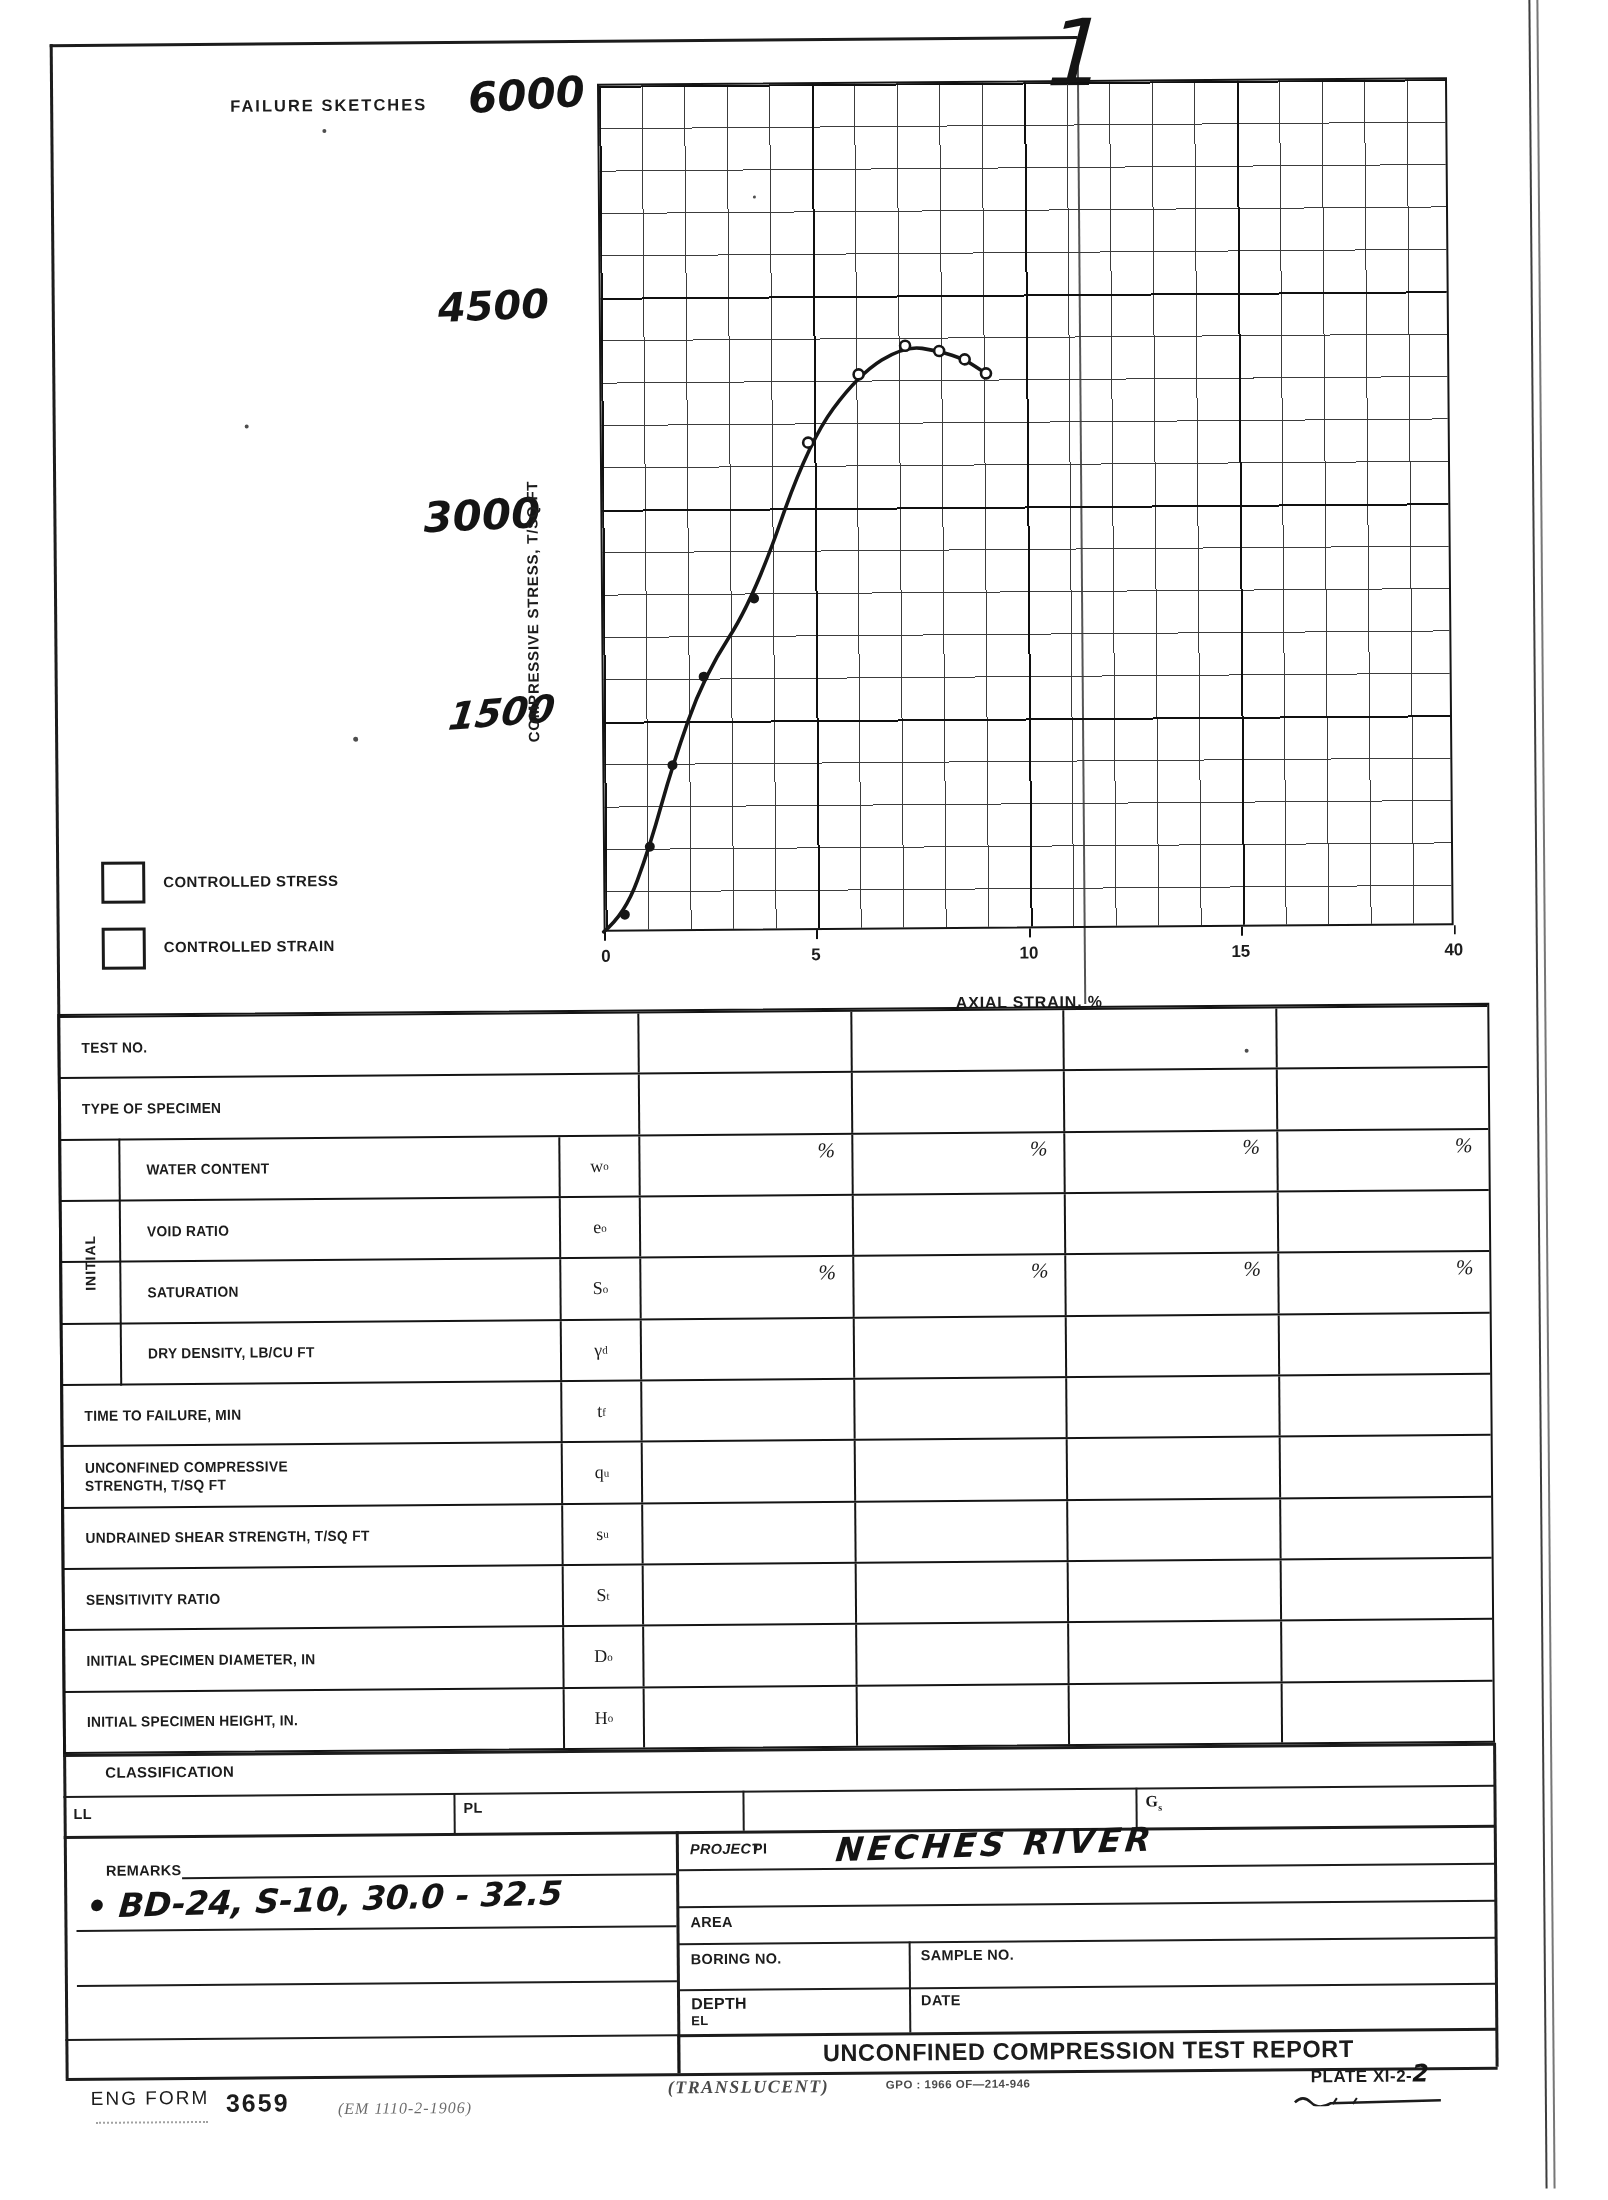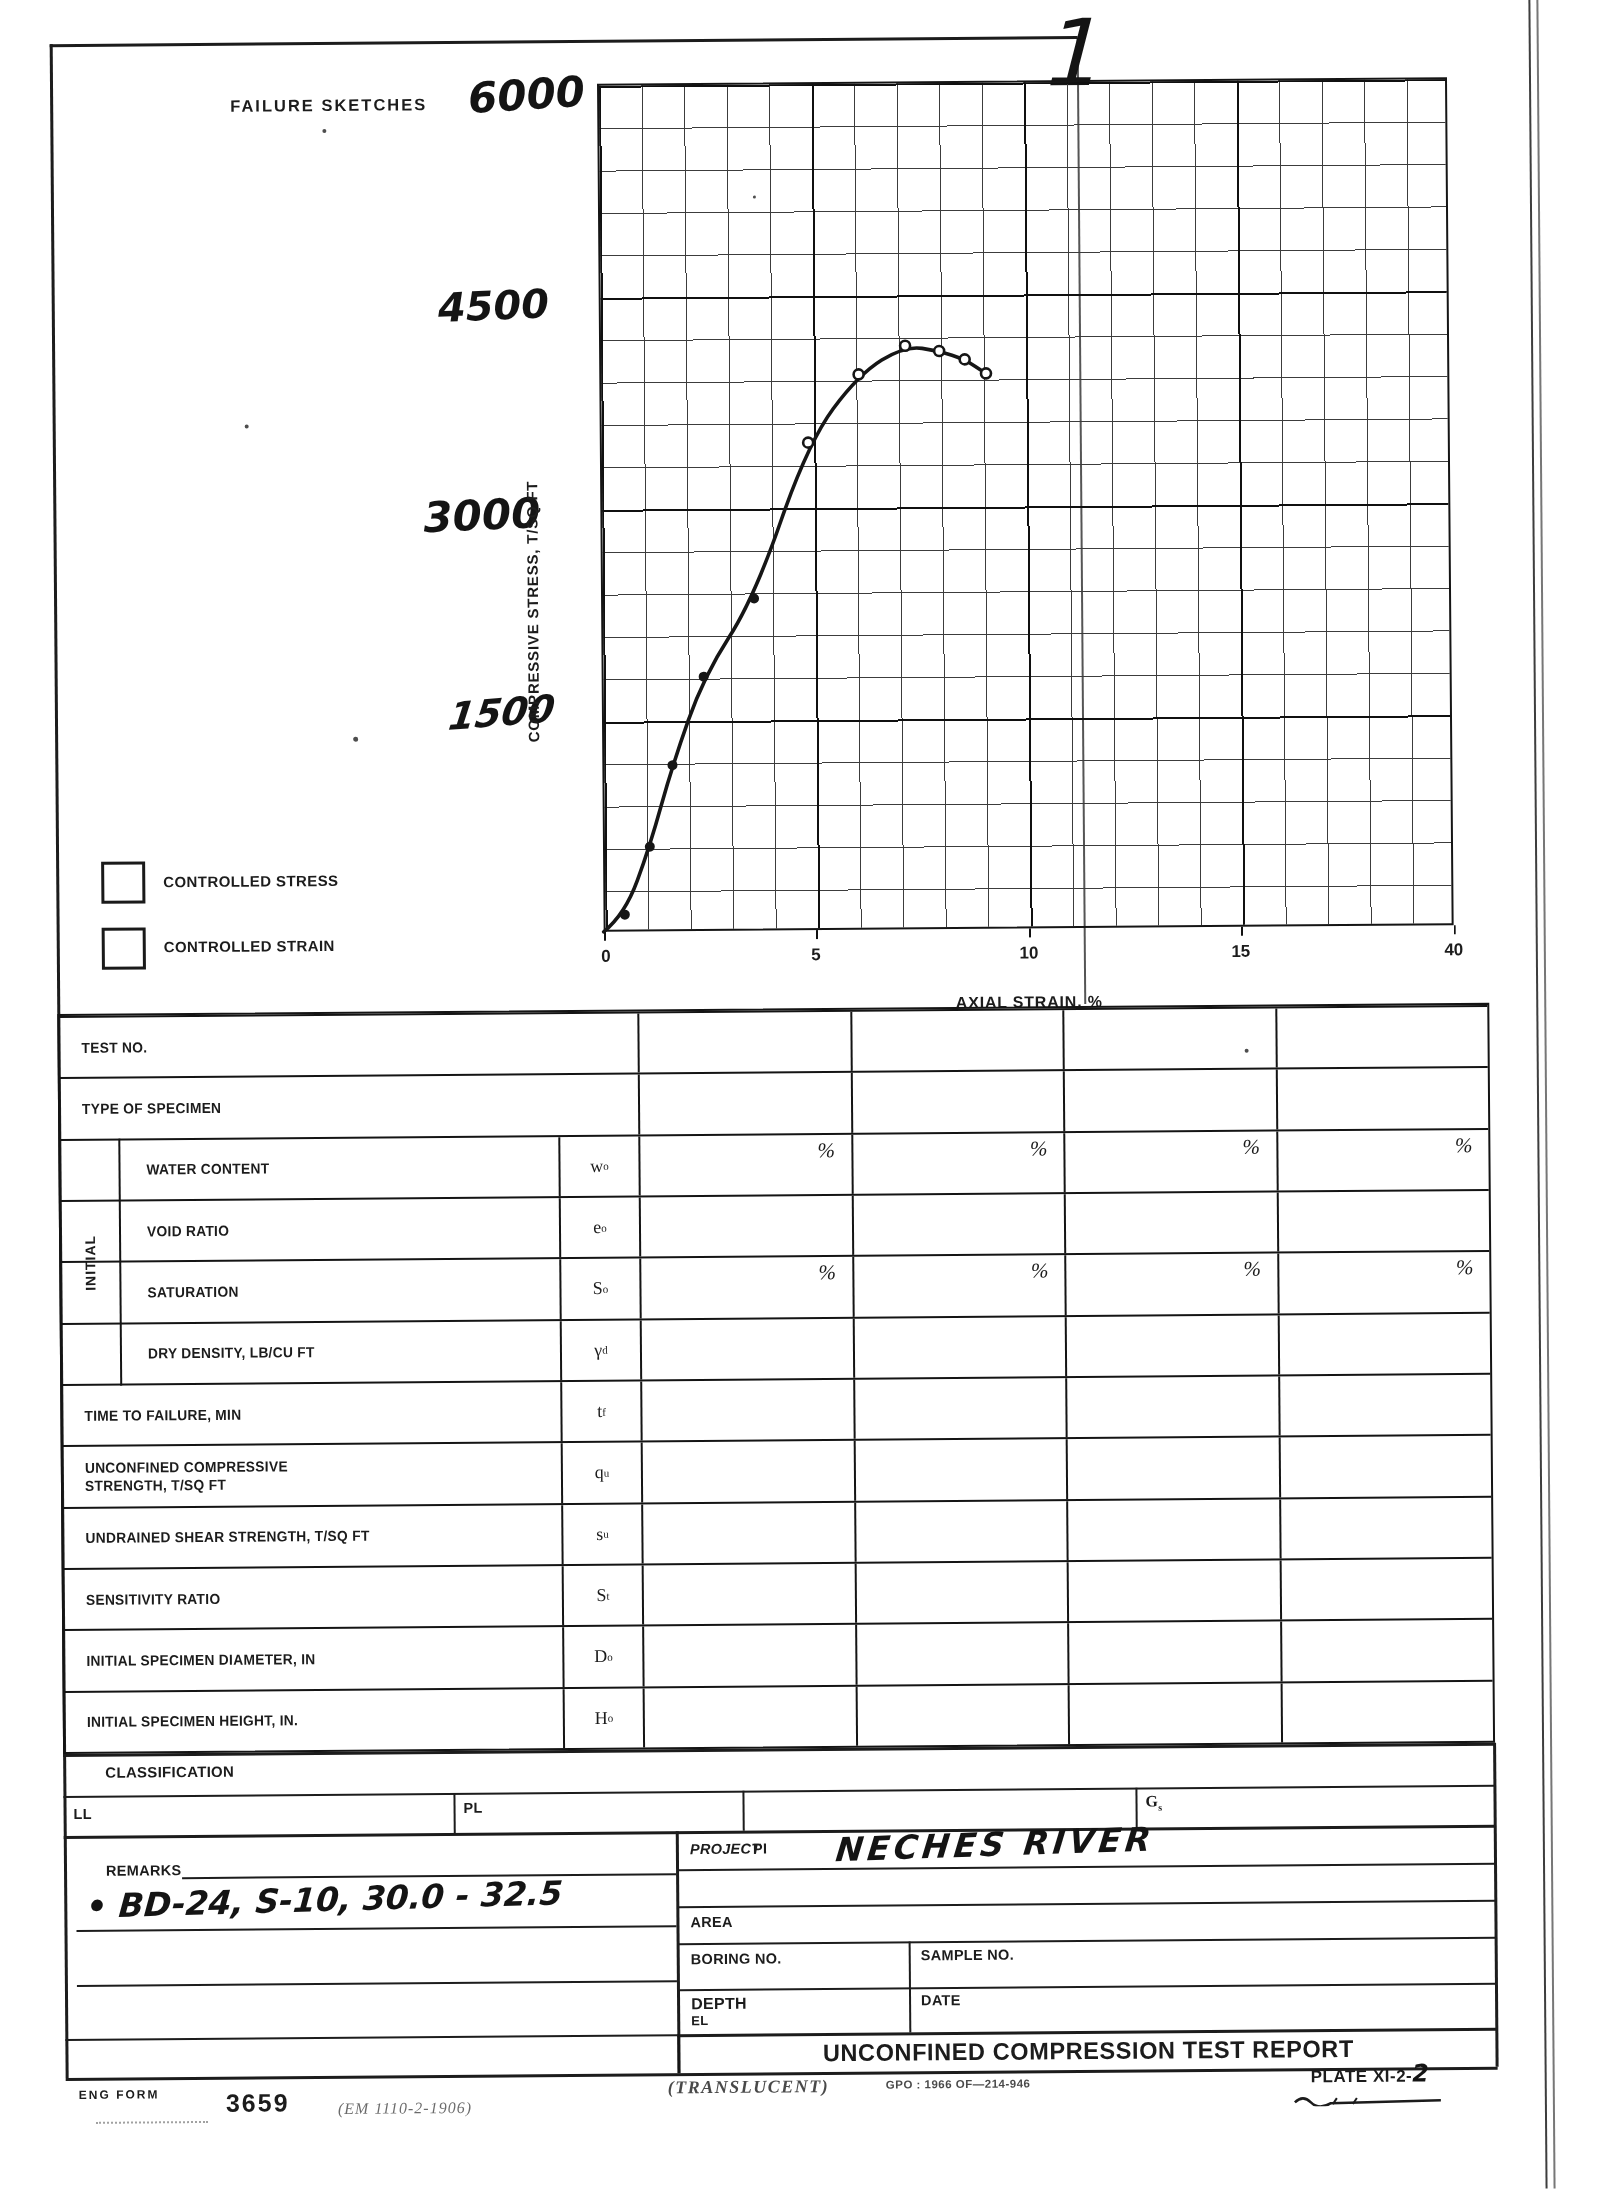--- a/index.html
+++ b/index.html
@@ -328,21 +328,21 @@
   <div class="cell-label" style="left:684px;top:1994px;font-size:16px;">DEPTH</div>
   <div class="cell-label" style="left:684px;top:2012px;font-size:13px;">EL</div>
   <div class="cell-label" style="left:914px;top:1993px;">DATE</div>
 
   <div class="hline" style="left:670px;top:2033px;width:820px;height:2.5px;"></div>
   <div class="title-cell">
     <span>UNCONFINED COMPRESSION TEST REPORT</span>
   </div>
   <div class="hline" style="left:58px;top:2072px;width:1432px;height:3px;"></div>
 
-  <div class="foot" style="left:71px;top:2082px;font-weight:700;font-size:12px;letter-spacing:2px;">ENG FORM</div>
+  <div class="foot" style="left:83px;top:2082px;font-weight:400;font-size:19px;letter-spacing:2px;">ENG FORM</div>
   <div style="position:absolute;left:88px;top:2116px;width:112px;border-bottom:2.5px dotted #555;opacity:.55;"></div>
   <div class="foot" style="left:218px;top:2084px;font-weight:700;font-size:25px;letter-spacing:2px;">3659</div>
   <div class="foot" style="left:330px;top:2096px;font-family:'Liberation Serif',serif;font-style:italic;font-size:16px;opacity:.65;letter-spacing:1px;">(EM 1110-2-1906)</div>
   <div class="foot" style="left:660px;top:2076px;font-family:'Liberation Serif',serif;font-style:italic;font-weight:700;font-size:18px;letter-spacing:1.5px;opacity:.8;">(TRANSLUCENT)</div>
   <div class="foot" style="left:878px;top:2079px;font-weight:700;font-size:11.5px;letter-spacing:.5px;opacity:.8;">GPO : 1966 OF—214-946</div>
   <div class="foot" style="left:1303px;top:2064px;font-weight:700;font-size:17px;letter-spacing:.5px;">
     <span>PLATE XI-2-</span><span class="hw" style="font-size:24px;">2</span>
   </div>
   <div style="position:absolute;left:1285px;top:2096px;width:150px;height:8px;">
     <svg width="150" height="10" viewBox="0 0 150 10">

